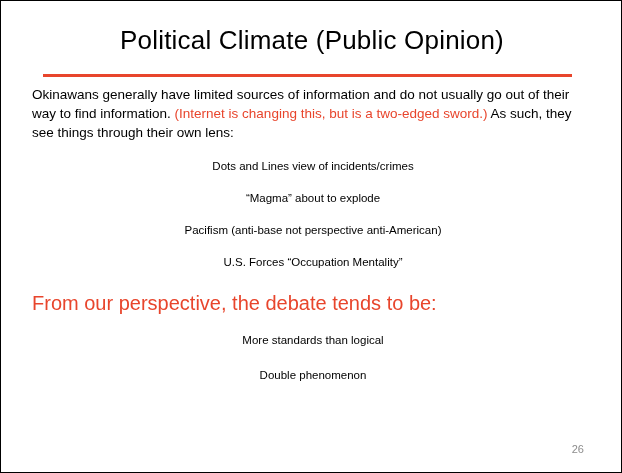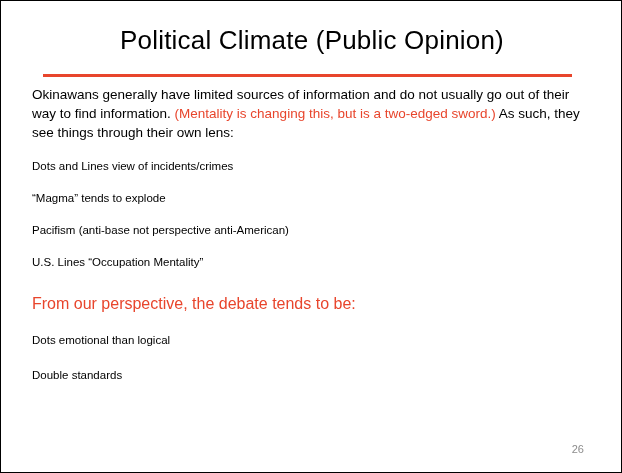--- a/index.html
+++ b/index.html
@@ -54,23 +54,24 @@
     color: #E8452C;
   }
   .bullets {
     margin-top: 17px;
   }
   .bullet {
     font-size: 11.5px;
     line-height: 15px;
     color: #000000;
     margin-bottom: 17px;
+    text-align: center;
   }
   .subhead {
-    font-size: 16px;
+    font-size: 20px;
     line-height: 19px;
     color: #E8452C;
     margin-top: 24px;
     margin-bottom: 20px;
   }
   .bullets2 .bullet {
     margin-bottom: 20px;
   }
   .page-number {
     position: absolute;
@@ -84,33 +85,33 @@
 <body>
 
 <div class="slide">
 
   <div class="title">Political Climate (Public Opinion)</div>
 
   <div class="rule"></div>
 
   <div class="body">
 
-    <p class="para"><span>Okinawans generally have limited sources of information and do not usually go out of their way to find information. </span><span class="accent">(Mentality is changing this, but is a two-edged sword.)</span><span> As such, they see things through their own lens:</span></p>
+    <p class="para"><span>Okinawans generally have limited sources of information and do not usually go out of their way to find information. </span><span class="accent">(Internet is changing this, but is a two-edged sword.)</span><span> As such, they see things through their own lens:</span></p>
 
     <div class="bullets">
       <div class="bullet">Dots and Lines view of incidents/crimes</div>
-      <div class="bullet">“Magma” tends to explode</div>
+      <div class="bullet">“Magma” about to explode</div>
       <div class="bullet">Pacifism (anti-base not perspective anti-American)</div>
-      <div class="bullet">U.S. Lines “Occupation Mentality”</div>
+      <div class="bullet">U.S. Forces “Occupation Mentality”</div>
     </div>
 
     <div class="subhead">From our perspective, the debate tends to be:</div>
 
     <div class="bullets2">
-      <div class="bullet">Dots emotional than logical</div>
-      <div class="bullet">Double standards</div>
+      <div class="bullet">More standards than logical</div>
+      <div class="bullet">Double phenomenon</div>
     </div>
 
   </div>
 
   <div class="page-number">26</div>
 
 </div>
 
 </body></html>

